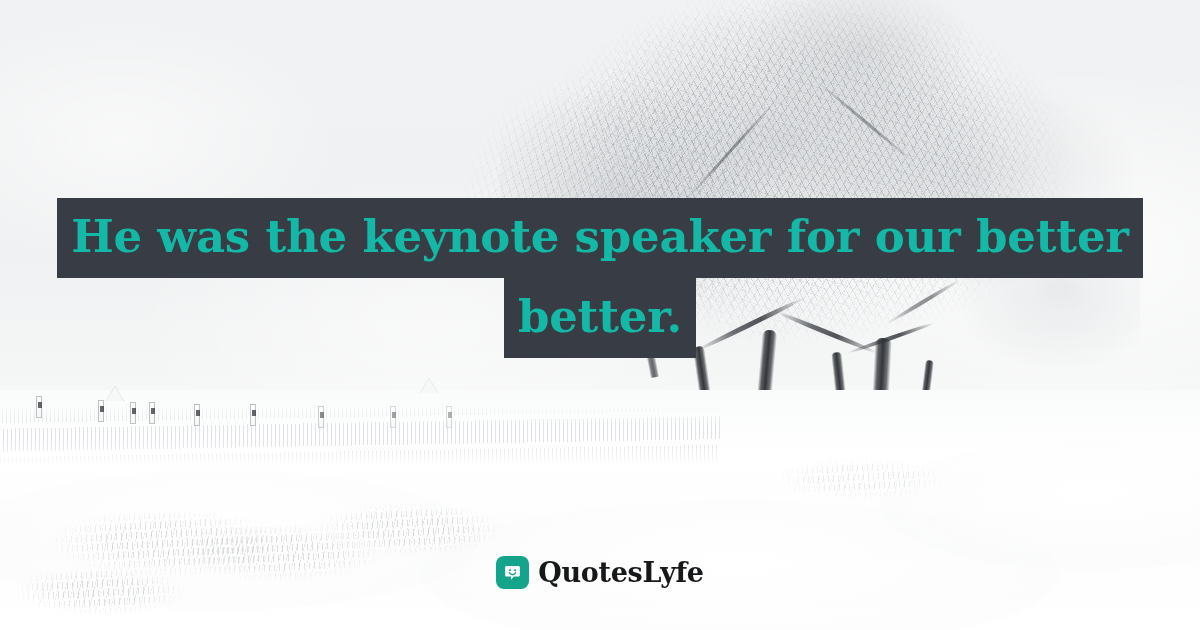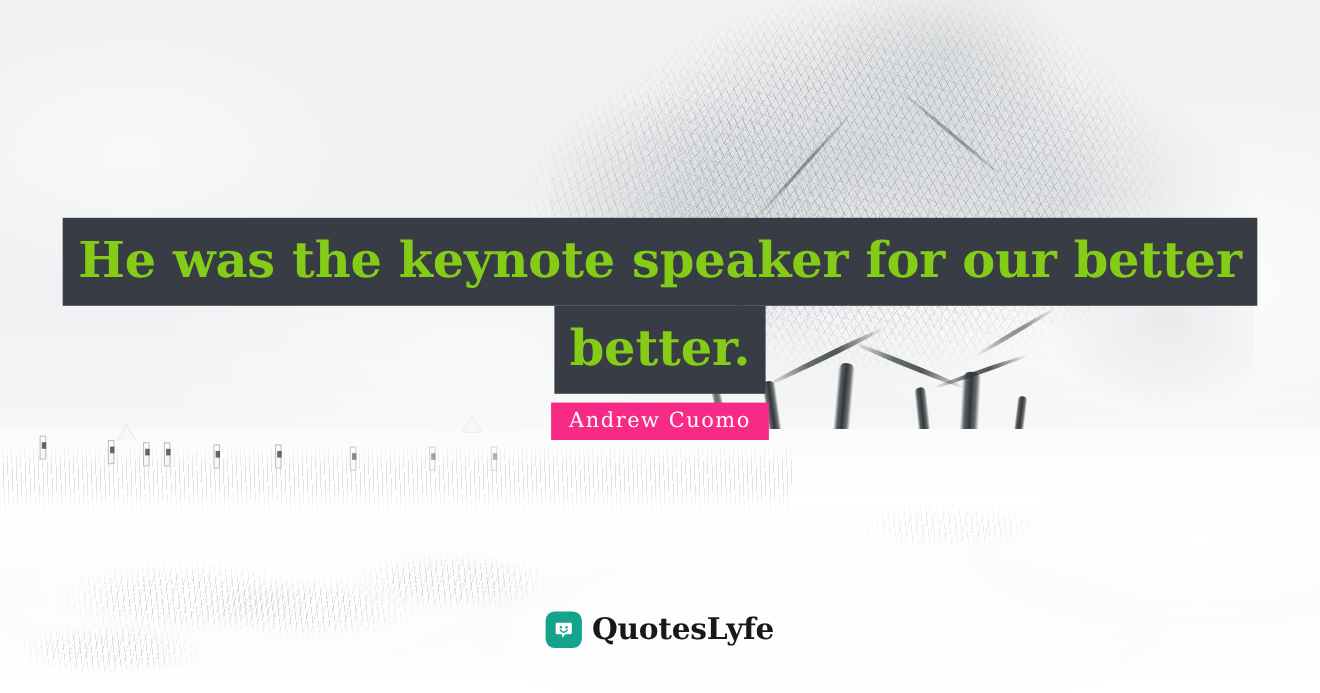--- a/index.html
+++ b/index.html
@@ -159,21 +159,21 @@
     position: absolute;
     left: 0;
     top: 198px;
     width: 1200px;
     text-align: center;
     z-index: 5;
   }
   .quote-line {
     display: inline-block;
     background: #383d45;
-    color: #84cc16;
+    color: #14b8a6;
     font-family: "DejaVu Serif", "Liberation Serif", serif;
     font-weight: 700;
     font-size: 45px;
     line-height: 1.42;
     letter-spacing: -0.2px;
     padding: 7px 14px 9px 14px;
     margin: 0;
     white-space: nowrap;
   }
 
@@ -284,23 +284,20 @@
     <div class="post" style="left:446px; top:406px; opacity:.5;"></div>
     <div class="sign-tri" style="left:106px; top:386px;"></div>
     <div class="sign-tri" style="left:420px; top:378px; opacity:.8;"></div>
   </div>
 
   <div class="quote-block">
     <div class="quote-line">He was the keynote speaker for our better</div><br>
     <div class="quote-line">better.</div>
   </div>
 
-  <div class="author-wrap">
-    <span class="author">Andrew Cuomo</span>
-  </div>
 
   <div class="logo-row">
     <span class="logo-mark">
       <svg width="21" height="21" viewBox="0 0 24 24" aria-hidden="true">
         <path d="M5.2 4.6h13.6c.9 0 1.6.7 1.6 1.6v8.9c0 .9-.7 1.6-1.6 1.6h-5.1l-3.4 3.6v-3.6H5.2c-.9 0-1.6-.7-1.6-1.6V6.2c0-.9.7-1.6 1.6-1.6z" fill="#ffffff"></path>
         <circle cx="9.1" cy="9.4" r="1.25" fill="#14a38b"></circle>
         <circle cx="14.9" cy="9.4" r="1.25" fill="#14a38b"></circle>
         <path d="M8.4 12.2c1 1.6 2.2 2.4 3.6 2.4s2.6-.8 3.6-2.4" stroke="#14a38b" stroke-width="1.5" fill="none" stroke-linecap="round"></path>
       </svg>
     </span>

